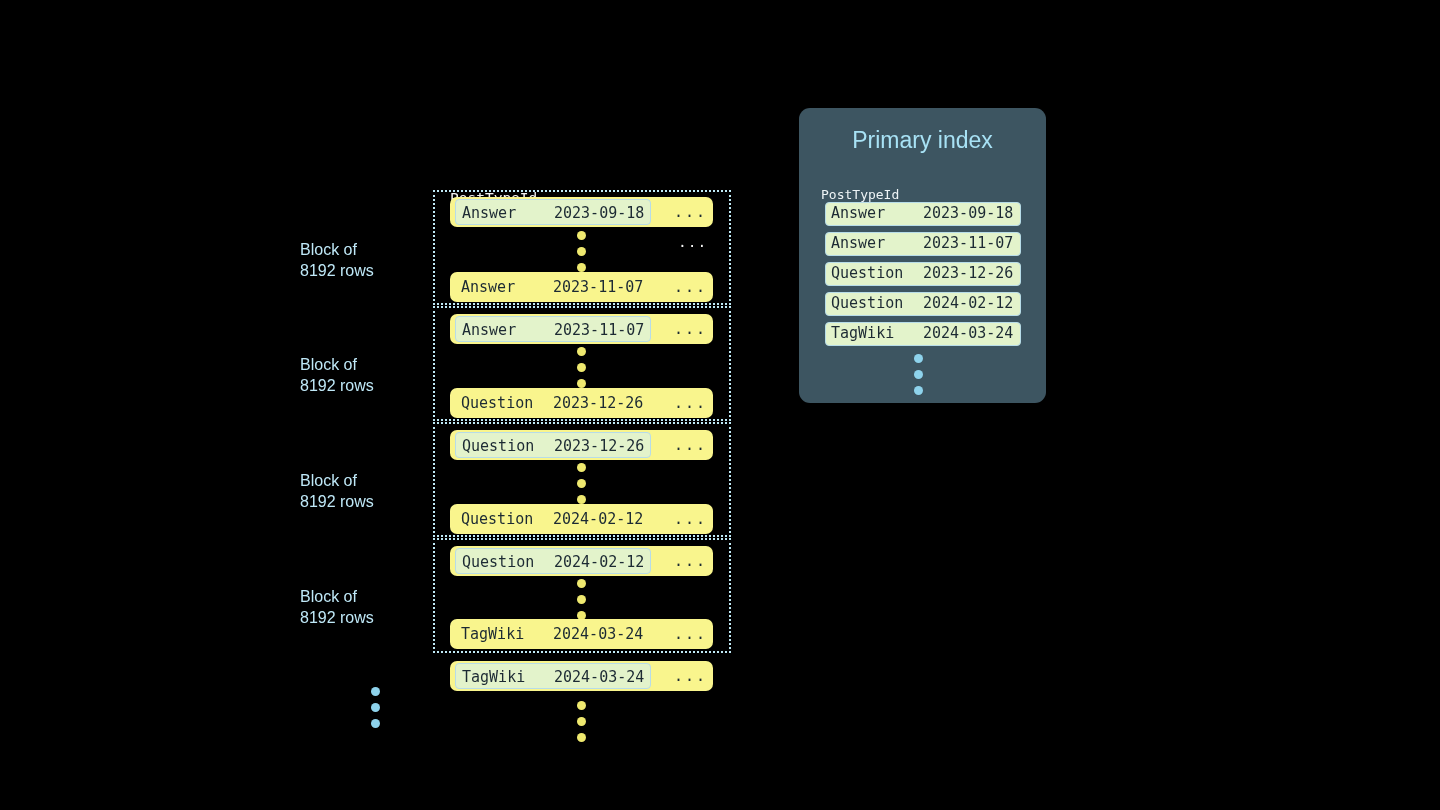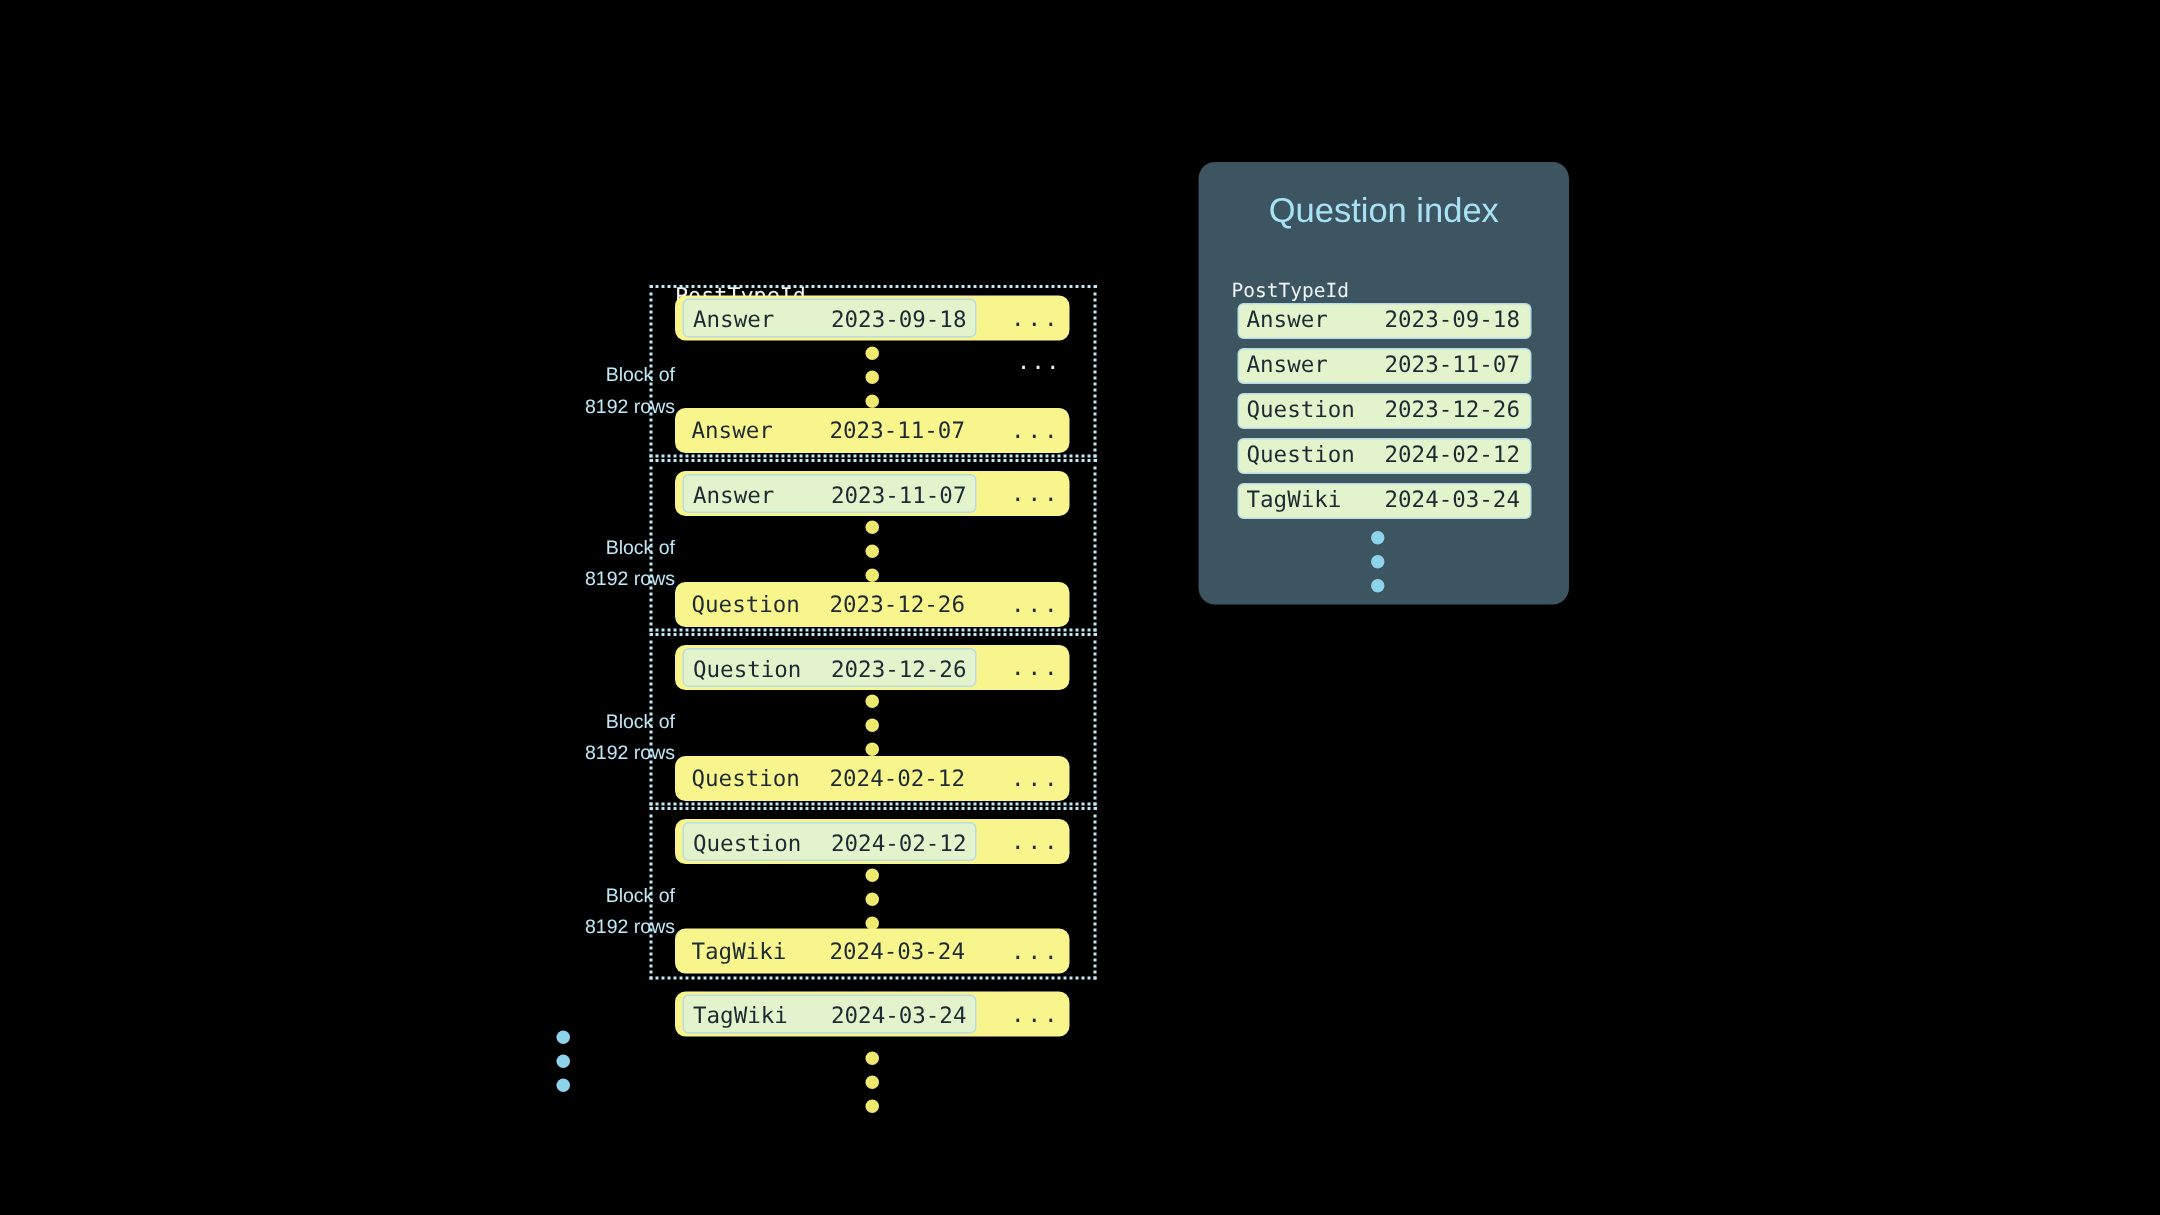--- a/index.html
+++ b/index.html
@@ -57,23 +57,23 @@
     position: absolute;
     left: 433px;
     width: 298px;
     border: 2.5px dotted #bfe9f5;
     box-sizing: border-box;
   }
 
   .block-label {
     position: absolute;
     width: 150px;
-    text-align: right;
+    text-align: left;
     color: #bfe8f7;
-    font-size: 13px;
+    font-size: 16px;
     line-height: 21px;
   }
 
   
   .row {
     position: absolute;
     left: 450px;
     width: 263px;
     height: 30px;
     background: #f9f58d;
@@ -305,21 +305,21 @@
       <i></i>
       <i></i>
     </div>
   <div class="vdots blue" style="left:371px; top:687px;">
       <i></i>
       <i></i>
       <i></i>
     </div>
 
   <div class="index-panel">
-    <div class="index-title">Question index</div>
+    <div class="index-title">Primary index</div>
 
     <div class="index-header">
       <span class="ih-type">PostTypeId</span>
       <span class="ih-date">CreationDate</span>
     </div>
 
     <div class="index-row" style="top:94px;">
       <span class="txt t-type">Answer</span>
       <span class="txt t-date">2023-09-18</span>
     </div>

